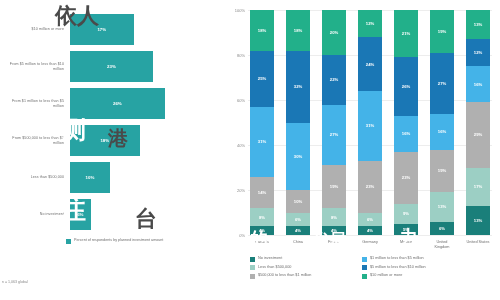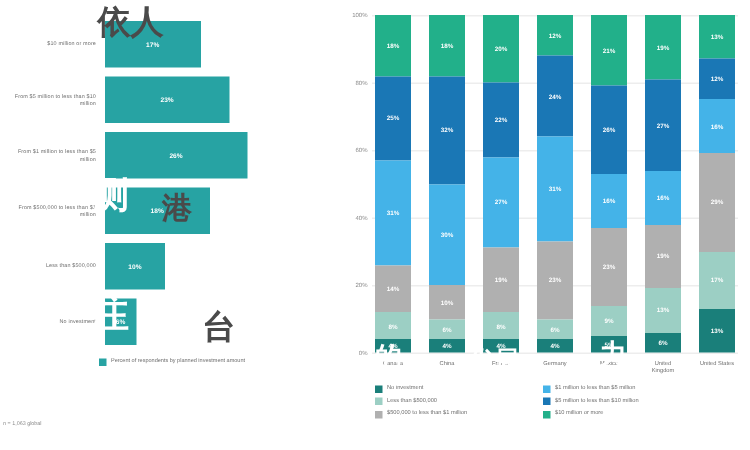--- a/index.html
+++ b/index.html
@@ -303,21 +303,21 @@
             <span class="tx">$5 million to less than $10 million</span>
           </div>
           <div class="legend-item">
             <span class="sw" style="background: rgb(34, 176, 138);"></span>
             <span class="tx">$10 million or more</span>
           </div>
         </div>
     </div>
   </div>
 
-<div class="artifact dark" style="top: 5px; left: 55px; font-size: 22px; margin-left: 10px;">依人</div>
+<div class="artifact dark" style="top: 5px; left: 55px; font-size: 22px;">依人</div>
     <div class="artifact" style="top: 118px; left: 62px; font-size: 24px;">测</div>
     <div class="artifact dark" style="top: 128px; left: 108px; font-size: 20px;">港</div>
     <div class="artifact" style="top: 196px; left: 60px; font-size: 26px;">注</div>
     <div class="artifact dark" style="top: 208px; left: 135px; font-size: 22px;">台</div>
     <div class="artifact" style="top: 230px; left: 250px; font-size: 18px;">的</div>
     <div class="artifact" style="top: 228px; left: 400px; font-size: 18px;">力</div>
     <div class="artifact" style="top: 232px; left: 314px; font-size: 16px;">发展</div>
   </div>
 
 </body></html>

